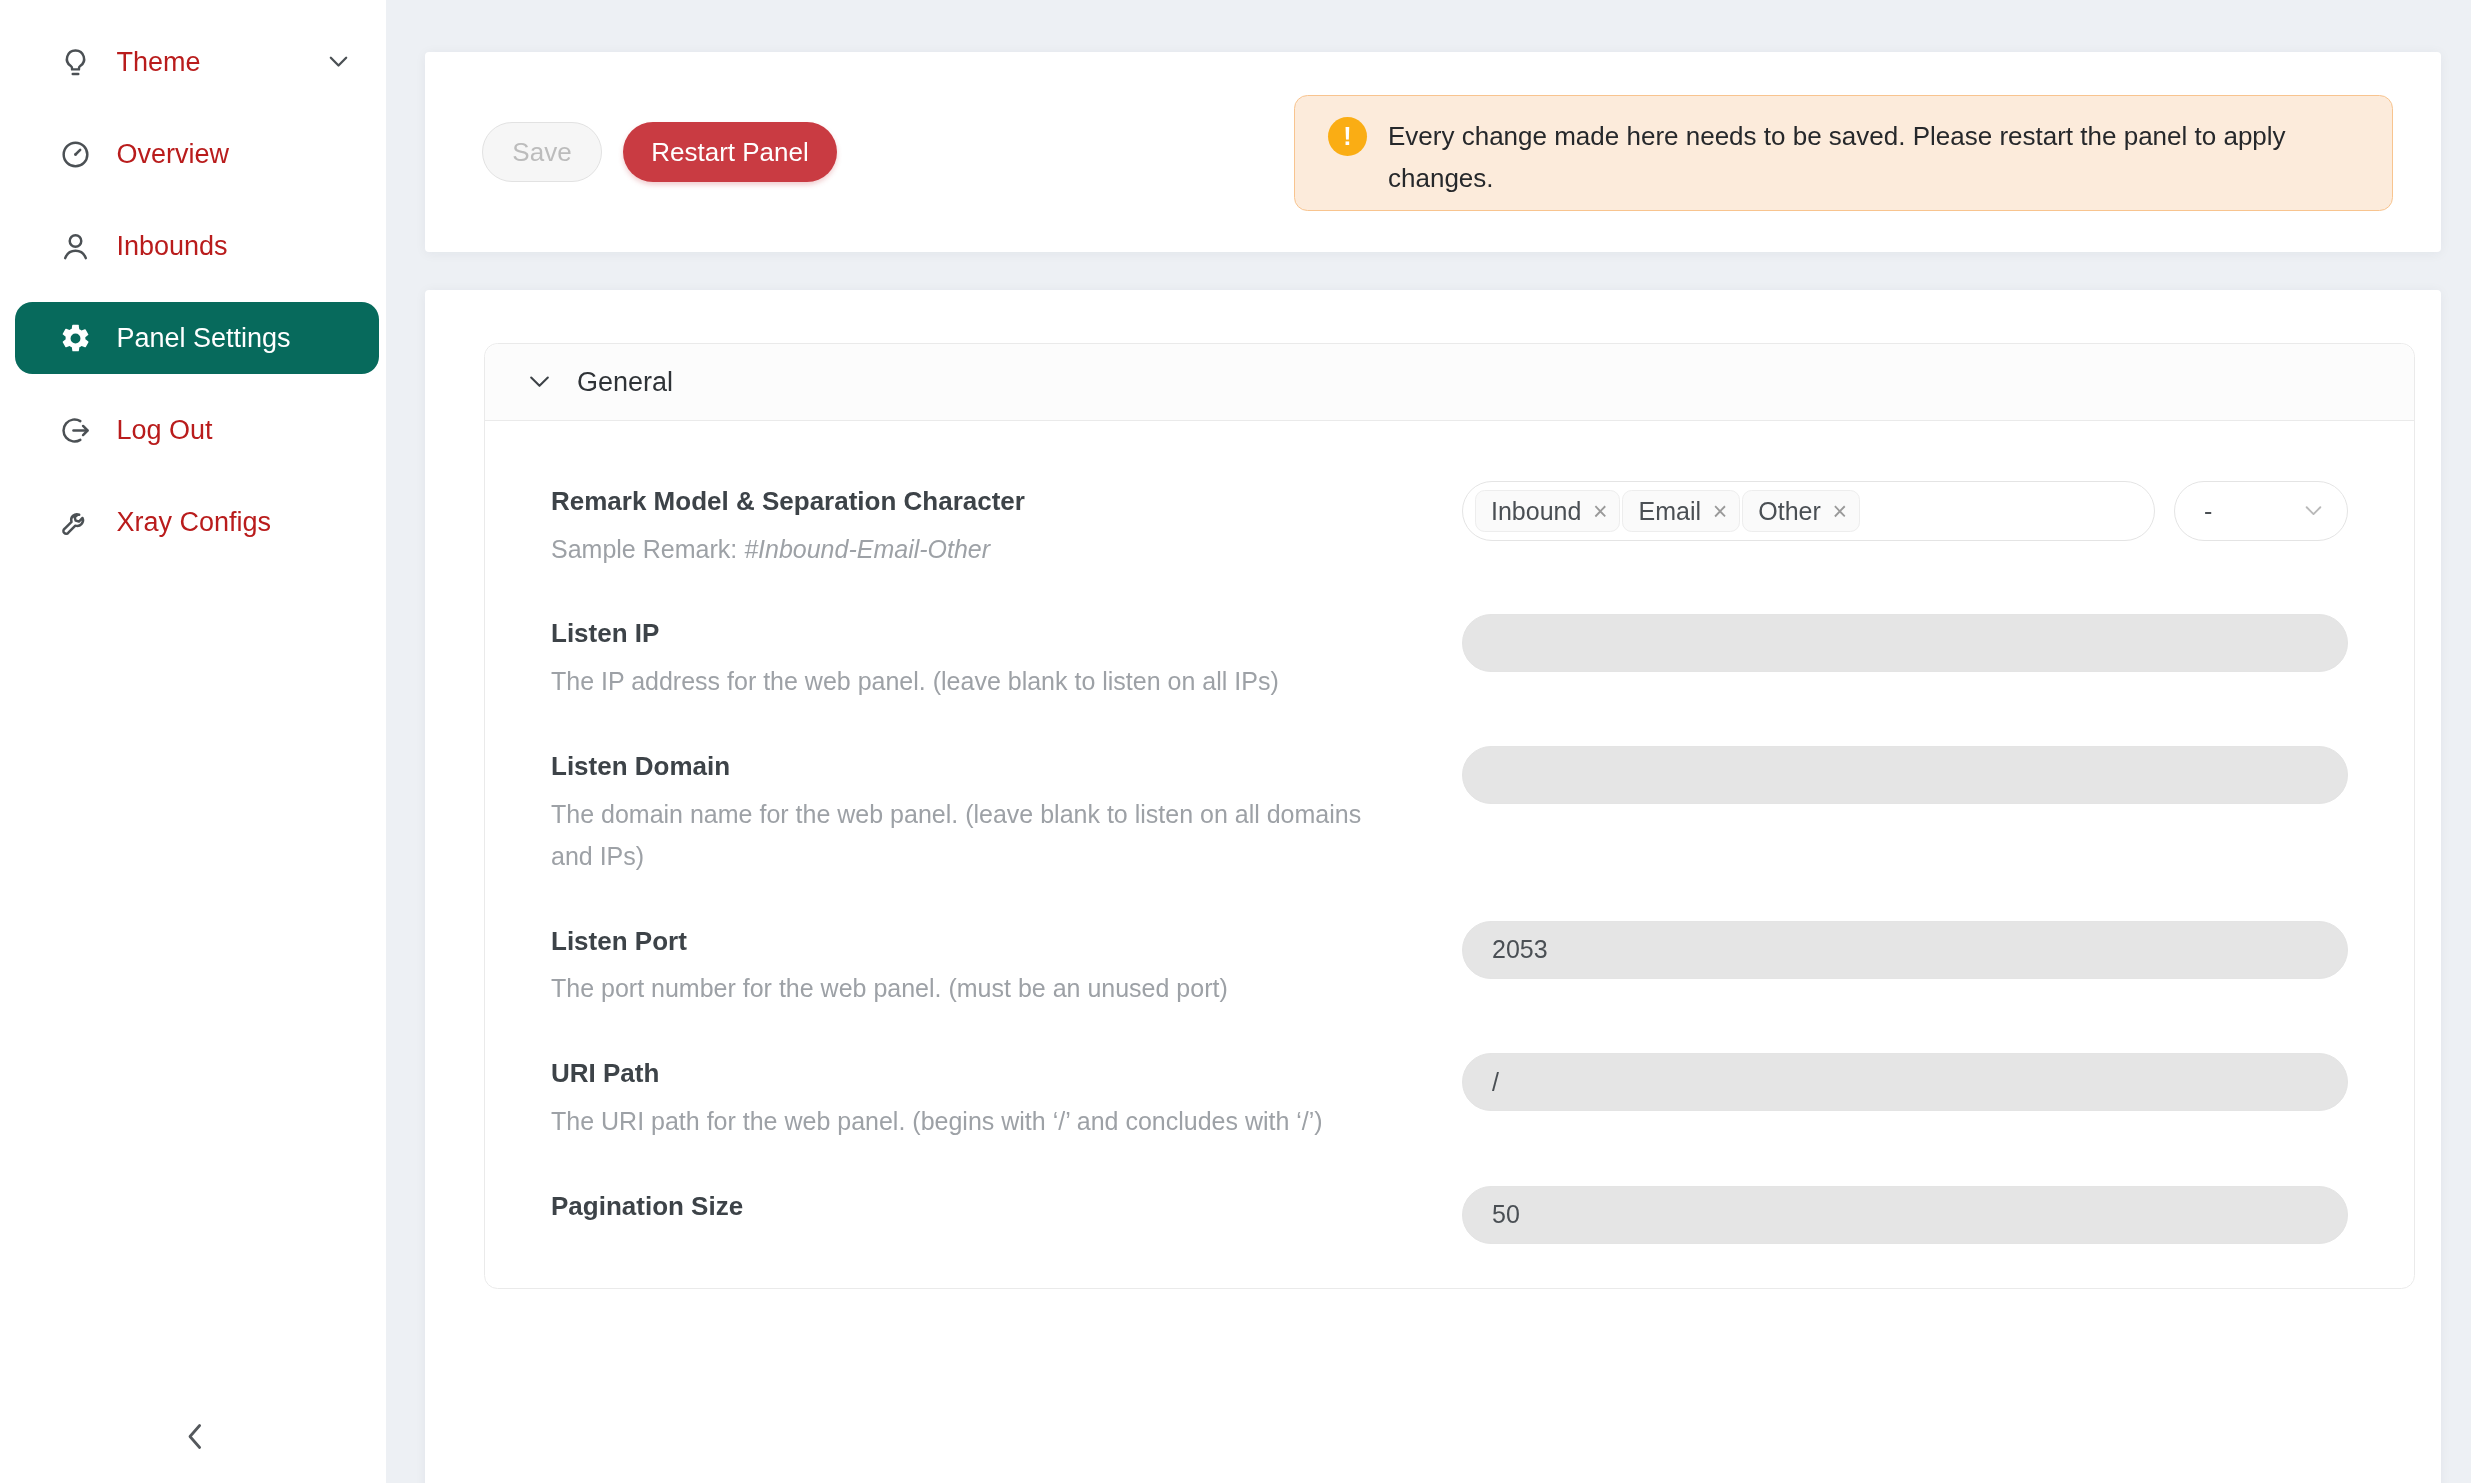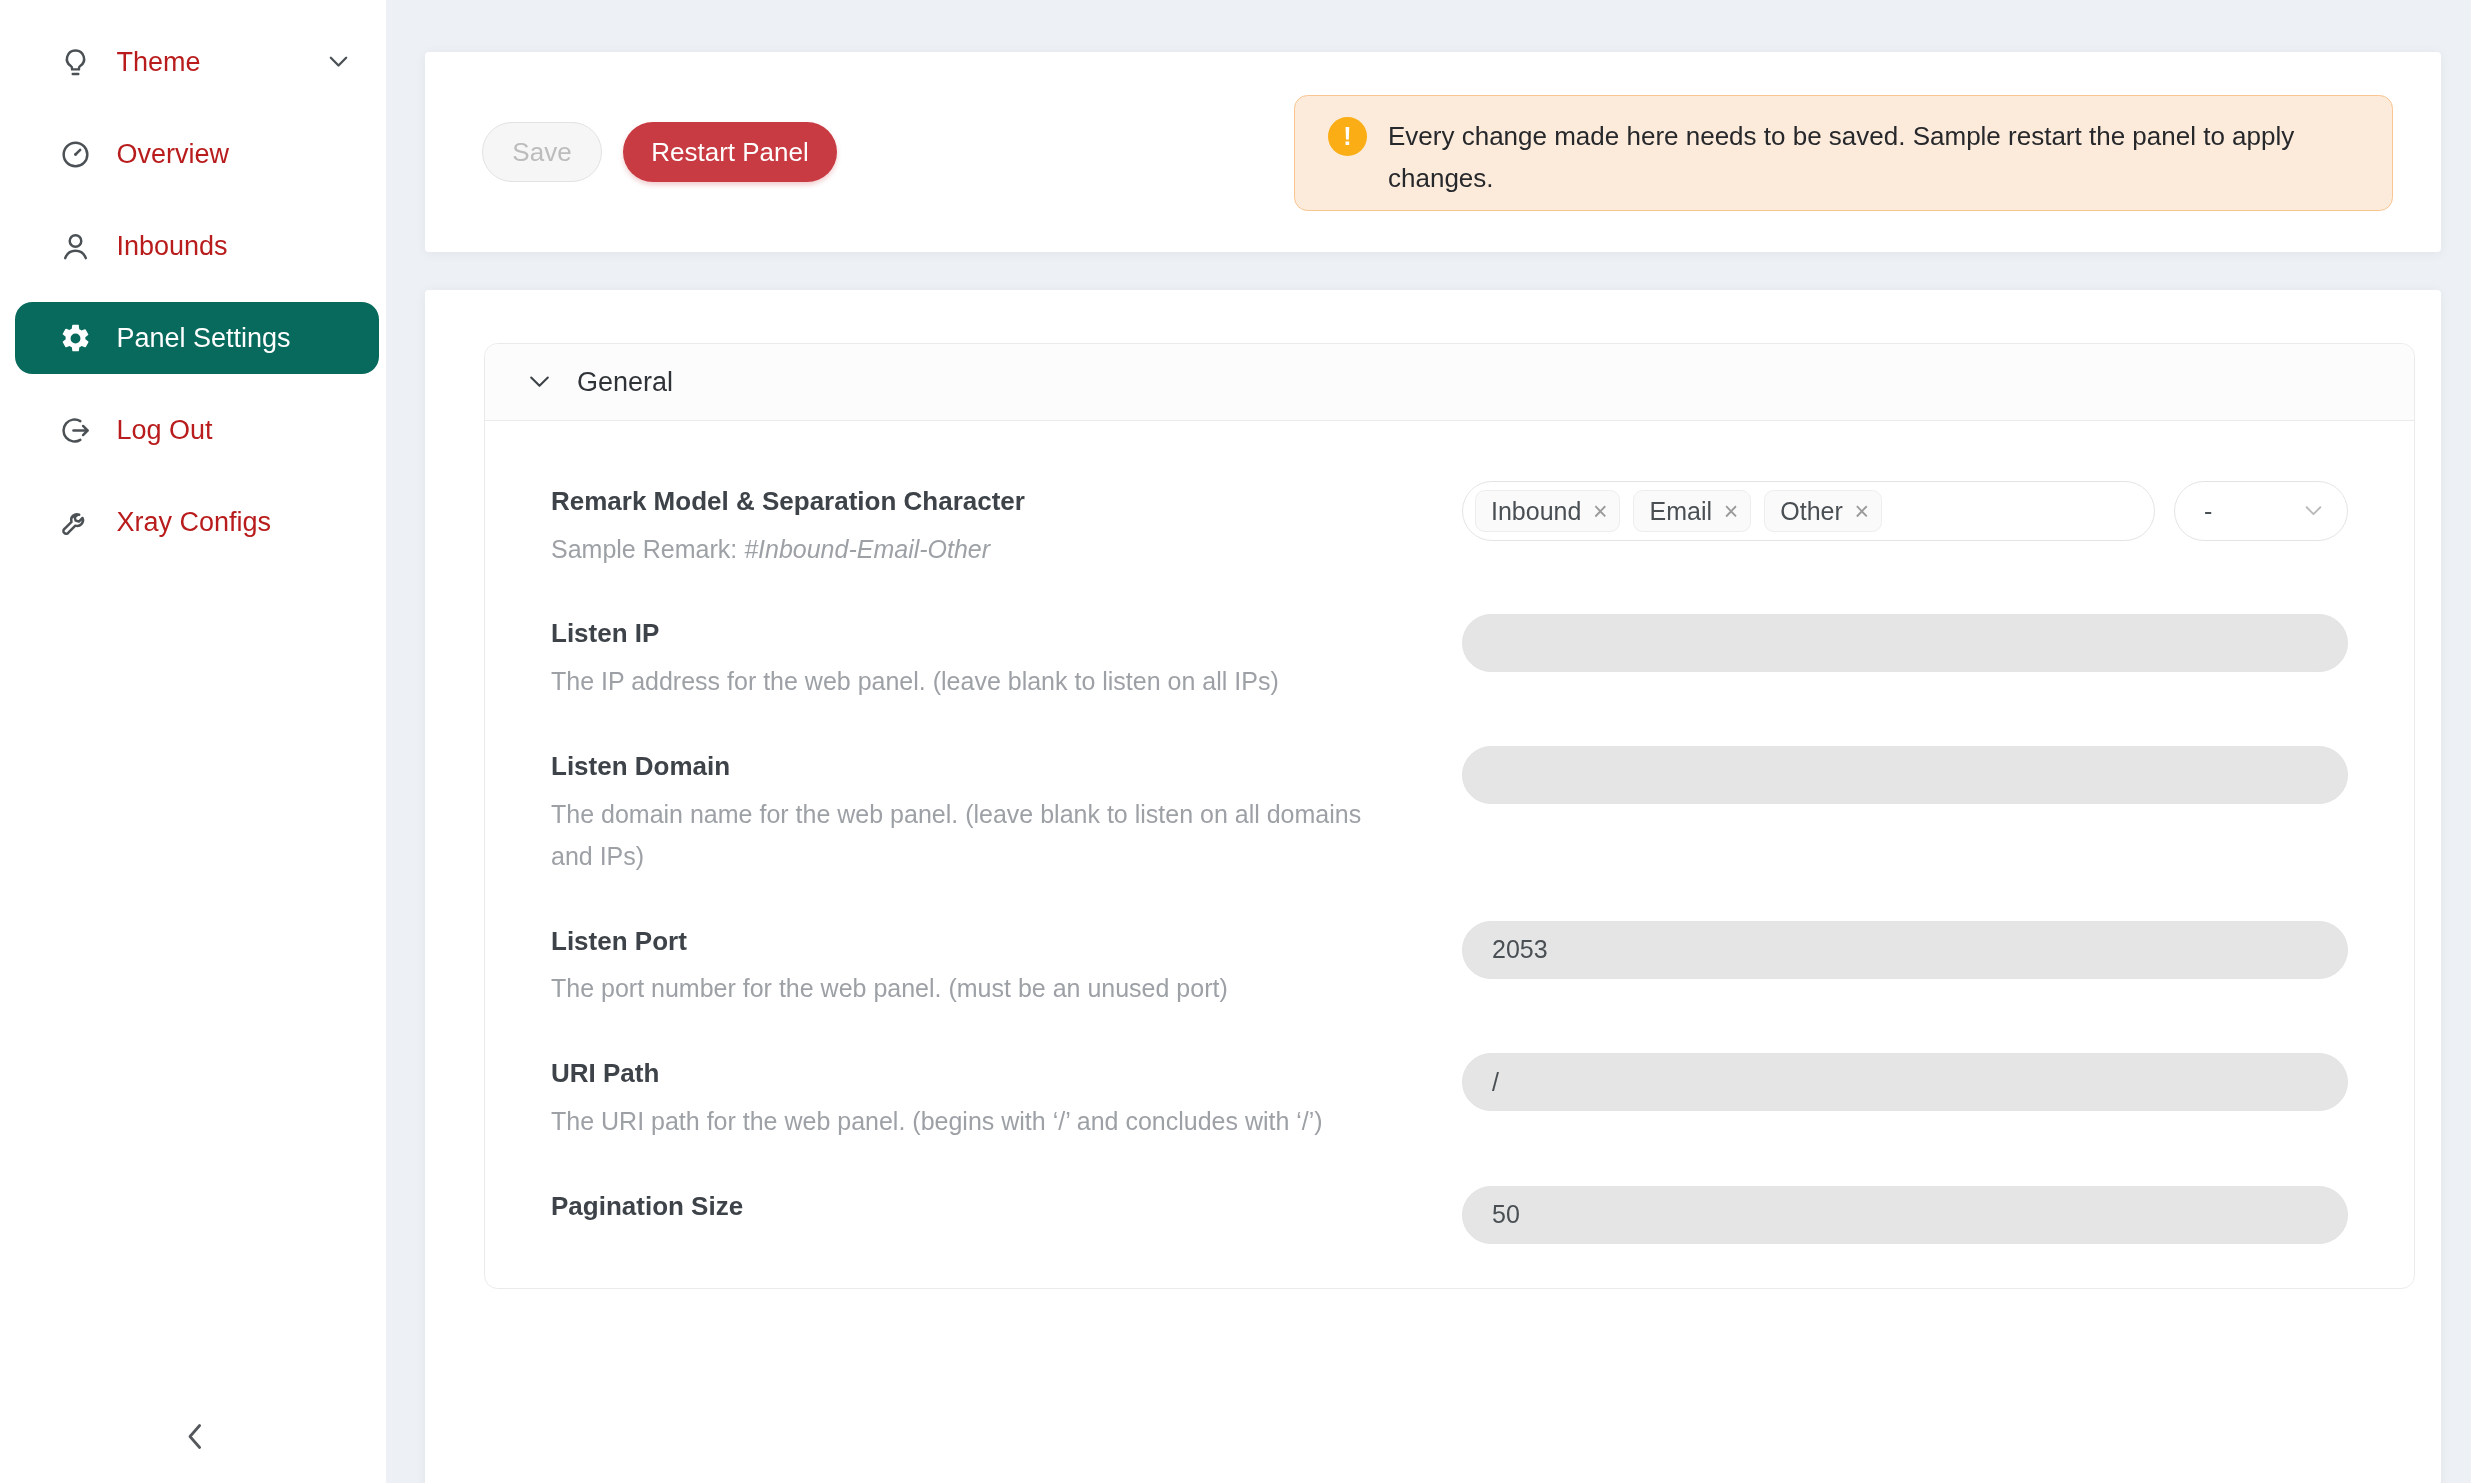--- a/index.html
+++ b/index.html
@@ -62,21 +62,21 @@
   .field-left { flex:1; padding-top:3.9px; }
   .field-label { font-size:26px; font-weight:700; color:#3d4348; line-height:33px; }
   .field-desc { font-size:25px; color:#9da1a6; line-height:42px; margin-top:9.7px; max-width:830px; }
   .field-desc .italic { font-style:italic;margin-top:19px; }
   .field-right { width:886px; flex:0 0 886px; }
   .text-input { width:886px; height:58px; border:1px solid #e4e4e4; border-radius:29px;
                 padding:0 29px; font-size:25px; color:#4a4f54; background:#e5e5e5; outline:none;
                 font-family:"Liberation Sans", sans-serif; }
   .remark-controls { display:flex; gap:19.3px; }
   .tags-box { flex:1; height:60px; border:1px solid #e4e4e4; border-radius:30px;
-              display:flex; align-items:center; gap:13px; padding:0 11.6px; cursor:text; }
+              display:flex; align-items:center; gap:2px; padding:0 11.6px; cursor:text; }
   .tag { height:42px; display:flex; align-items:center; background:#fafafa; border:1px solid #ededed;
          border-radius:9.7px; padding:0 11.6px 0 15.4px; font-size:25px; color:#4a4f54; }
   .tag-close { margin-left:11.6px; color:#9a9a9a; font-size:25px; cursor:pointer; }
   .sep-select { width:174px; flex:0 0 174px; height:60px; border:1px solid #e4e4e4; border-radius:30px;
                 display:flex; align-items:center; justify-content:space-between; padding:0 23px 0 29px;
                 font-size:25px; color:#4a4f54; cursor:pointer; }
 </style>
 </head>
 <body>
 
@@ -157,21 +157,21 @@
   </div>
 </aside>
 
 <div class="main">
 
   <div class="card card-top">
     <button class="btn btn-save">Save</button>
     <button class="btn btn-restart">Restart Panel</button>
     <div class="alert">
       <span class="alert-ic">!</span>
-      <span class="alert-text">Every change made here needs to be saved. Sample restart the panel to apply changes.</span>
+      <span class="alert-text">Every change made here needs to be saved. Please restart the panel to apply changes.</span>
     </div>
   </div>
 
   <div class="card card-body">
 
 
     <div class="panel">
       <div class="panel-header">
         <svg viewBox="0 0 24 18" width="25" height="19.3" class="stroke-ic" style="stroke:#3f4449;stroke-width:2">
             <polyline points="4,5 12,13 20,5"></polyline>

